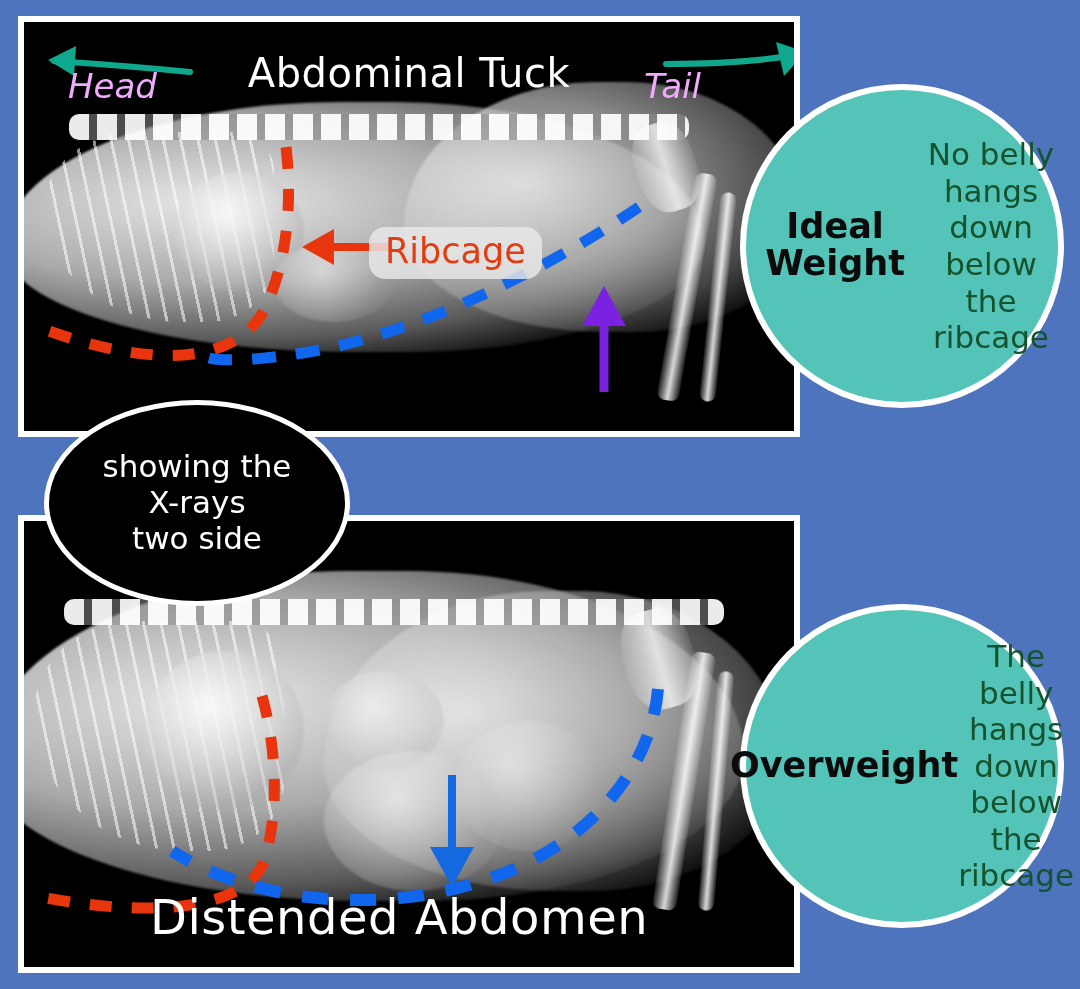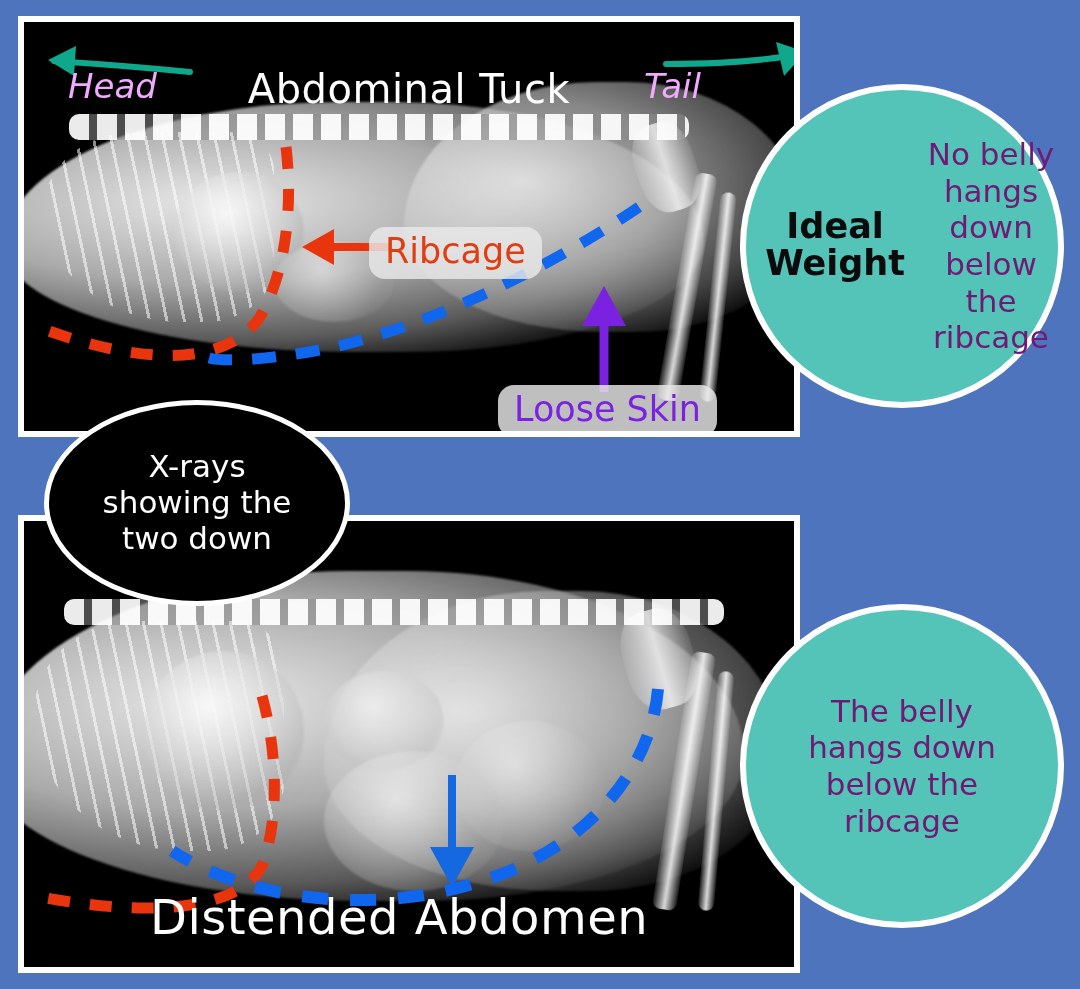--- a/index.html
+++ b/index.html
@@ -59,21 +59,21 @@
     border-radius:8px;filter:blur(.6px);
   }
 
   
   .panel-title{
     position:absolute;color:#fff;
     font-family:"DejaVu Sans", sans-serif;
     font-size:40px;letter-spacing:.5px;
     white-space:nowrap;
   }
-  #title-abdominal-tuck{left:50%;transform:translateX(-50%);top:44px;}
+  #title-abdominal-tuck{left:50%;transform:translateX(-50%);top:28px;}
   #title-distended{left:50%;transform:translateX(-52%);bottom:22px;font-size:48px;}
 
   .dir-label{
     position:absolute;color:#f0abfc;font-size:34px;
     font-family:"DejaVu Sans", sans-serif;
     font-style:italic;white-space:nowrap;
   }
   #label-head{left:44px;top:44px;}
   #label-tail{left:620px;top:44px;}
 
@@ -106,21 +106,21 @@
   #circle-xrays{
     left:44px;top:400px;width:306px;height:206px;
     background:#000;border:5px solid #ffffff;
   }
   .circle-heading{
     font-size:35px;font-weight:bold;color:#0b0b0b;
     line-height:1.05;margin-bottom:2px;
     font-family:"DejaVu Sans", sans-serif;
   }
   .circle-body{
-    font-size:31px;color:#701a75;line-height:1.18;
+    font-size:31px;color:#14532d;line-height:1.18;
     font-family:"DejaVu Sans", sans-serif;
   }
   .circle-body-white{
     font-size:31px;color:#ffffff;line-height:1.16;
     font-family:"DejaVu Sans", sans-serif;
   }
 </style>
 </head>
 <body>
 
@@ -164,21 +164,20 @@
       <svg style="position:absolute;left:550px;top:258px;" width="60" height="118" viewBox="0 0 60 118">
         <line x1="30" y1="112" x2="30" y2="38" stroke="#7b22e0" stroke-width="9"></line>
         <path d="M30 6 L52 46 L8 46 Z" fill="#7b22e0"></path>
       </svg>
 
       <div class="panel-title" id="title-abdominal-tuck">Abdominal Tuck</div>
       <div class="dir-label" id="label-head">Head</div>
       <div class="dir-label" id="label-tail">Tail</div>
 
       <div class="callout" id="callout-ribcage">Ribcage</div>
-      <div class="callout" id="callout-loose-skin">Loose Skin</div>
     </div>
   </div>
 
   <div class="xray-panel" id="panel-bottom">
     <div class="xray-img">
 
       <div class="body-mass" style="left:-40px;top:50px;width:760px;height:330px;"></div>
       <div class="body-mass" style="left:300px;top:70px;width:460px;height:300px;opacity:.75;"></div>
       <div class="spine" style="left:40px;top:78px;width:660px;"></div>
       <div class="ribs" style="left:10px;top:100px;width:250px;height:230px;"></div>
@@ -211,29 +210,30 @@
     <div class="circle-heading">Ideal Weight</div>
     <div class="circle-body">
       <div>No belly</div>
       <div>hangs down</div>
       <div>below the</div>
       <div>ribcage</div>
     </div>
   </div>
 
   <div class="info-circle teal-circle" id="circle-overweight">
+    <div class="circle-heading">Overweight</div>
     <div class="circle-body">
       <div>The belly</div>
       <div>hangs down</div>
       <div>below the</div>
       <div>ribcage</div>
     </div>
   </div>
 
   <div class="info-circle" id="circle-xrays">
     <div class="circle-body-white">
+      <div>showing the</div>
       <div>X-rays</div>
-      <div>showing the</div>
-      <div>two down</div>
+      <div>two side</div>
     </div>
   </div>
 
 </div>
 
 </body></html>

